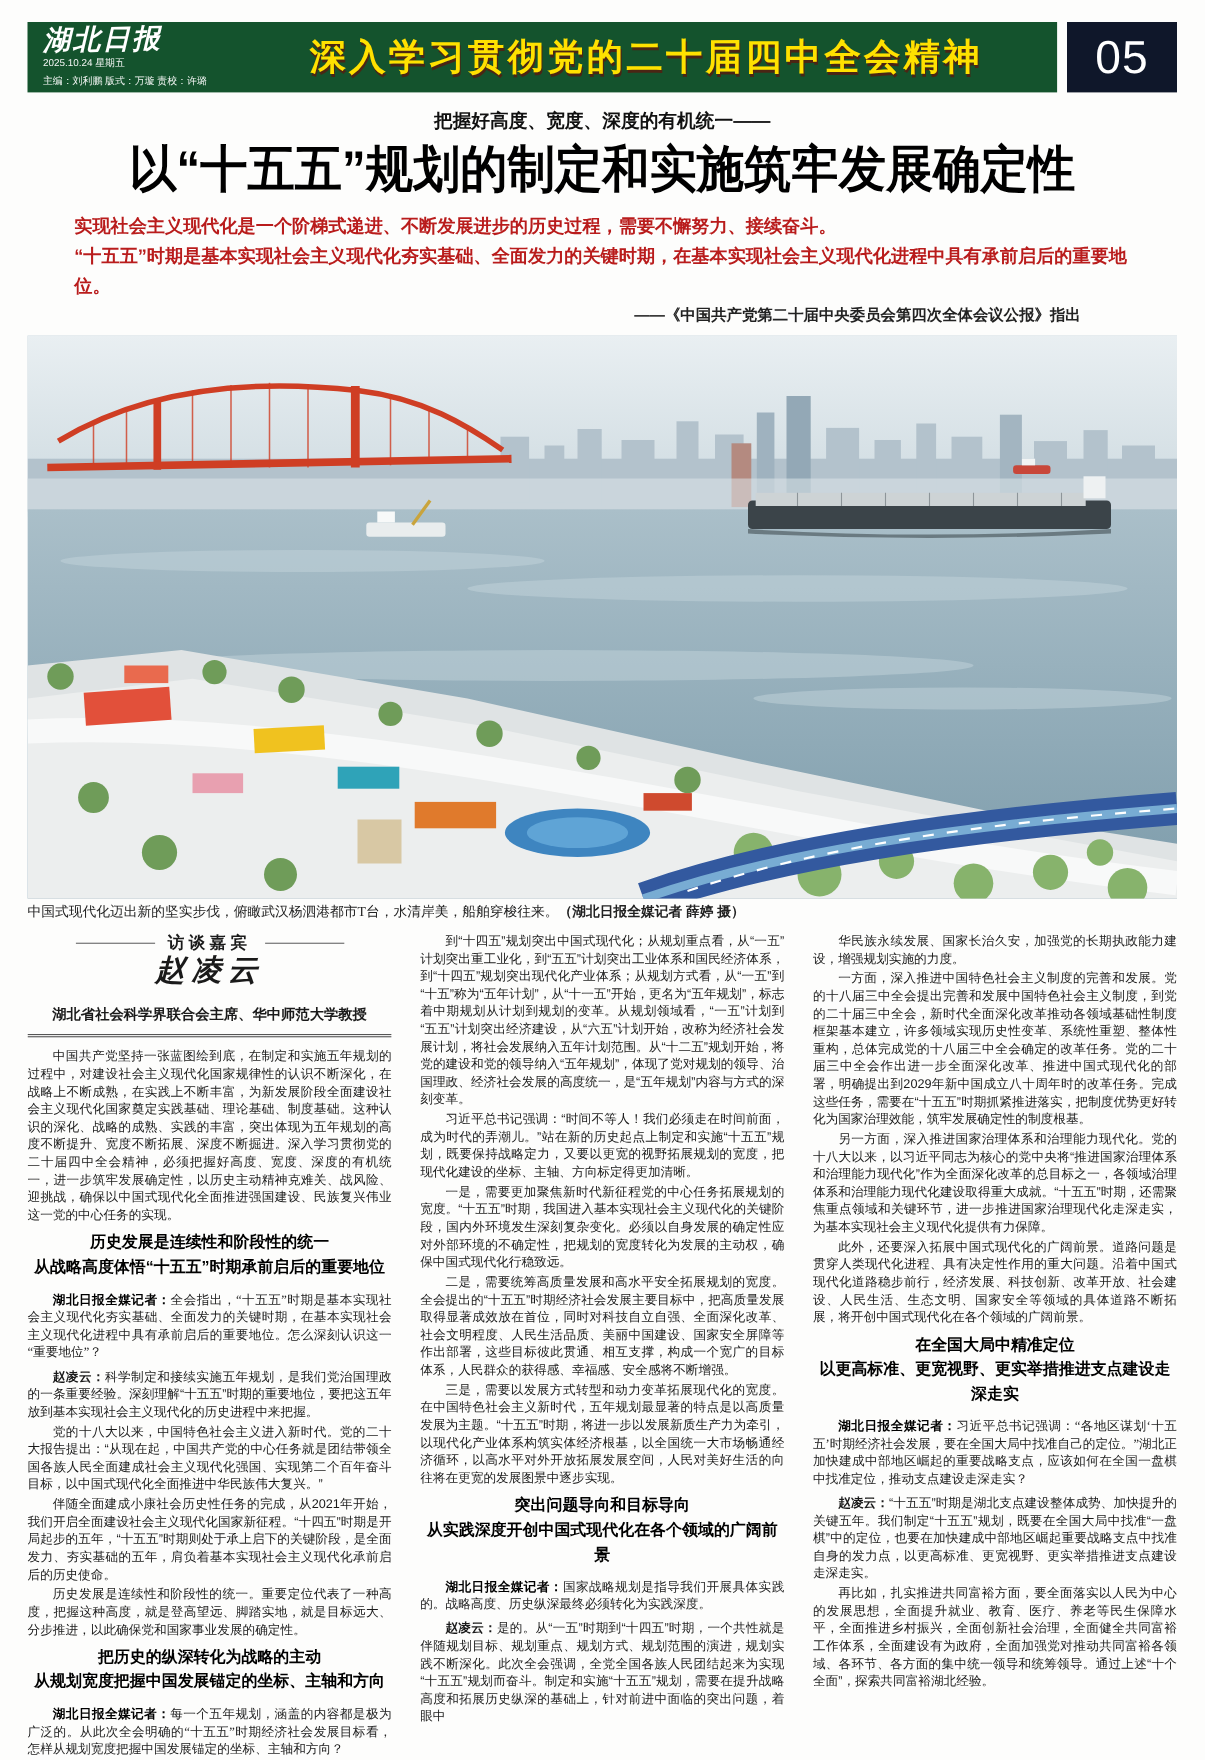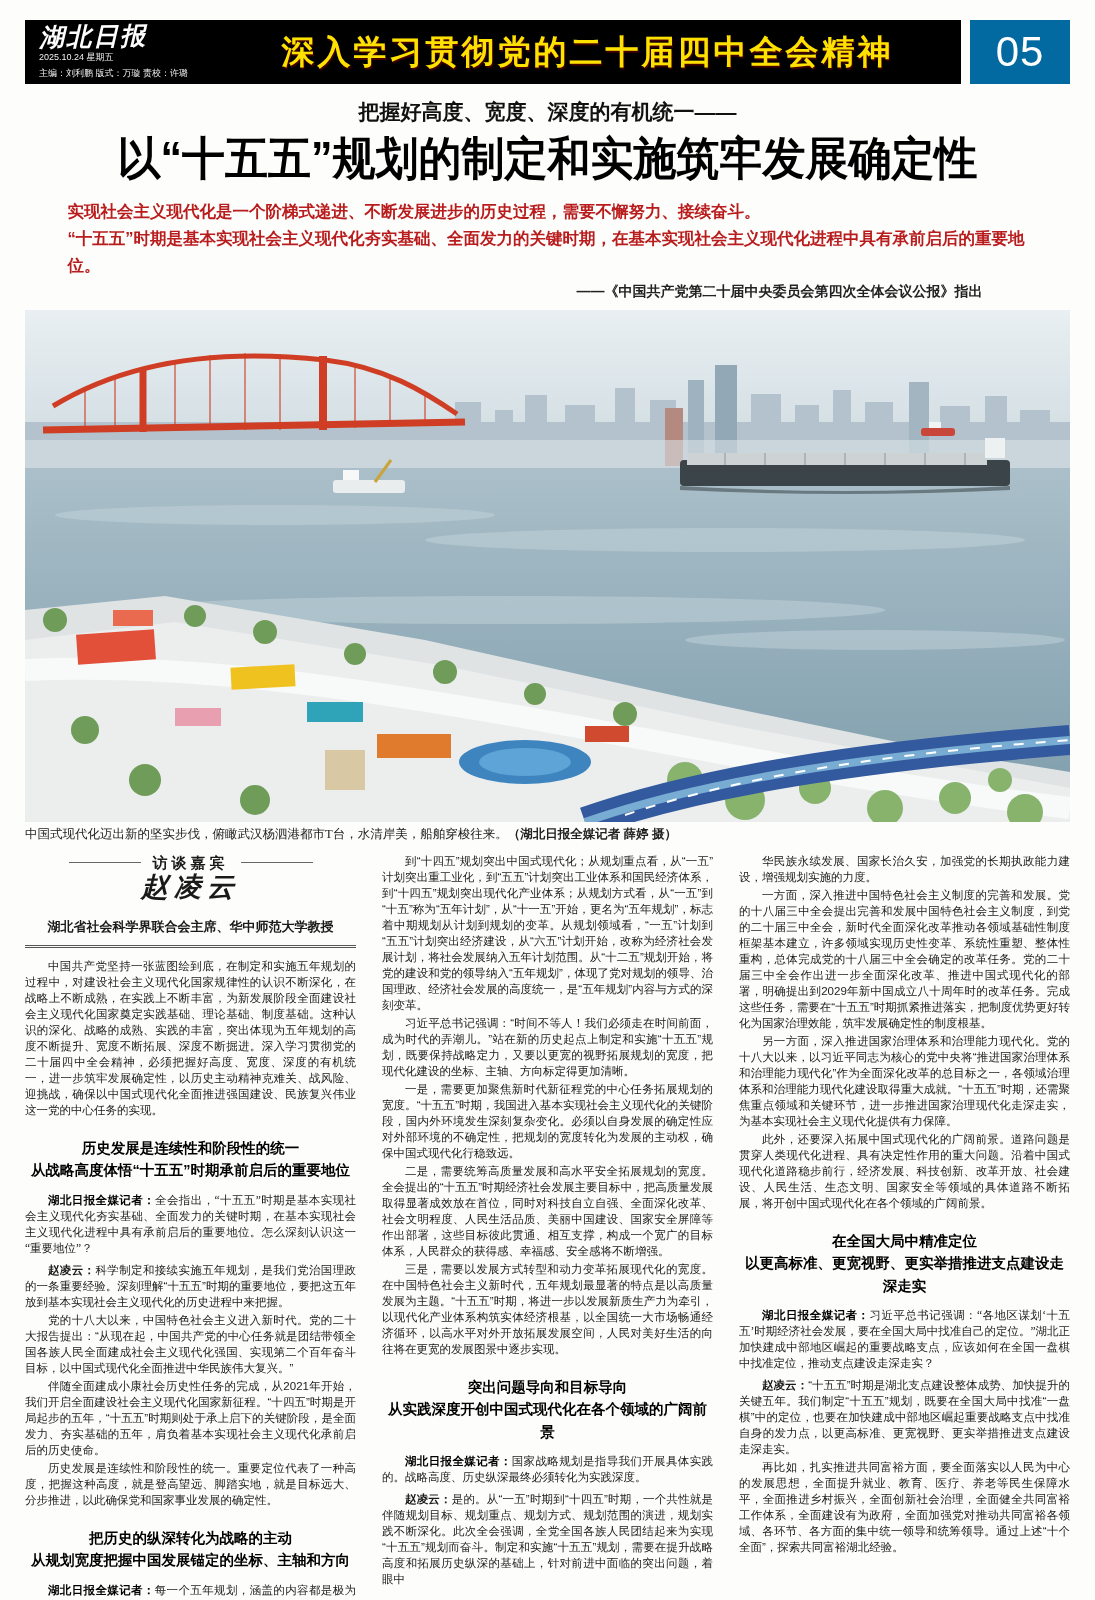--- a/index.html
+++ b/index.html
@@ -4,32 +4,32 @@
 <style>
   html,body{margin:0;padding:0;}
   body{
     width:1095px;height:1600px;overflow:hidden;background:#fdfdfc;
     font-family:"Liberation Sans","DejaVu Sans",sans-serif;color:#1a1a1a;
   }
   .page{width:1045px;margin:0 auto;padding-top:20px;}
 
   
   .masthead{display:flex;height:64px;}
-  .banner-main{flex:1;background:#000000;display:flex;align-items:center;position:relative;}
+  .banner-main{flex:1;background:#14532d;display:flex;align-items:center;position:relative;}
   .logo-area{width:205px;padding-left:14px;color:#fff;}
   .logo{font-family:"Liberation Serif","DejaVu Serif",serif;font-style:italic;font-weight:bold;
         font-size:25px;letter-spacing:2px;line-height:1;transform:rotate(-1deg);display:inline-block;}
   .mast-meta{font-size:9px;line-height:1.45;margin-top:2px;opacity:.95;}
   .banner-title{flex:1;text-align:center;color:#ffe100;font-size:33px;font-weight:900;
         letter-spacing:3px;text-shadow:1px 2px 0 rgba(120,0,0,.55);padding-right:30px;white-space:nowrap;}
-  .page-num-block{width:100px;margin-left:9px;background:#0369a1;display:flex;align-items:center;
+  .page-num-block{width:100px;margin-left:9px;background:#0f172a;display:flex;align-items:center;
         justify-content:center;color:#fff;font-size:42px;font-weight:300;letter-spacing:1px;}
 
   
-  .kicker{margin-top:14px;text-align:center;font-size:21px;font-weight:bold;color:#111;}
+  .kicker{margin-top:14px;text-align:center;font-size:17px;font-weight:bold;color:#111;}
   .main-title{margin-top:4px;text-align:center;font-size:43px;font-weight:900;letter-spacing:0px;
         color:#000;transform:scaleY(1.06);white-space:nowrap;}
 
   
   .quote-block{margin:10px auto 0;width:960px;}
   .quote-line{color:#b91c1c;font-weight:bold;font-size:16.5px;line-height:1.65;}
   .quote-attr{margin-top:3px;text-align:right;padding-right:45px;font-size:14px;font-weight:bold;color:#222;}
 
   
   .photo-wrap{margin-top:9px;width:1045px;height:512px;overflow:hidden;background:#cfdbe1;}
@@ -39,21 +39,21 @@
   .caption b{font-family:"Liberation Sans",sans-serif;}
 
   
   .article{margin-top:10px;height:772px;overflow:hidden;display:flex;gap:26px;}
   .col{flex:1;overflow:hidden;font-size:11.5px;line-height:16px;text-align:justify;}
   .para{margin:0 0 2px 0;text-indent:2em;}
   .q-para{margin:8px 0 6px;}
   .q-para .lead{color:#000;}
   .q-para span{font-family:Liberation Serif, serif;color:#222;}
   .a-para{margin:2px 0;}
-  .sec-heading{margin:19px 0 10px;text-align:center;font-size:14.5px;line-height:1.55;
+  .sec-heading{margin:6px 0 10px;text-align:center;font-size:14.5px;line-height:1.55;
         font-weight:900;color:#000;}
 
   
   .guest-box{padding:2px 6px 10px;border-bottom:3px double #555;margin-bottom:10px;}
   .guest-label{display:flex;align-items:center;justify-content:center;gap:12px;
         font-size:15px;font-weight:bold;letter-spacing:4px;}
   .guest-label::before,.guest-label::after{content:"";width:72px;border-top:1px solid #666;}
   .guest-name{margin-top:8px;text-align:center;font-size:27px;font-weight:bold;font-style:italic;
         font-family:Liberation Serif, serif;letter-spacing:6px;}
   .guest-title{margin-top:24px;text-align:center;font-size:13px;font-weight:bold;}

